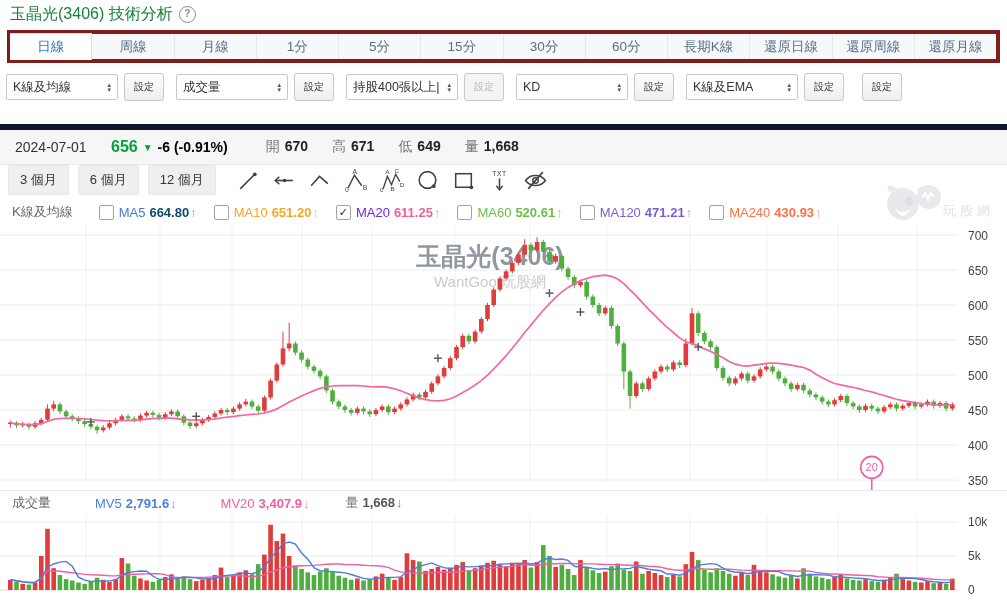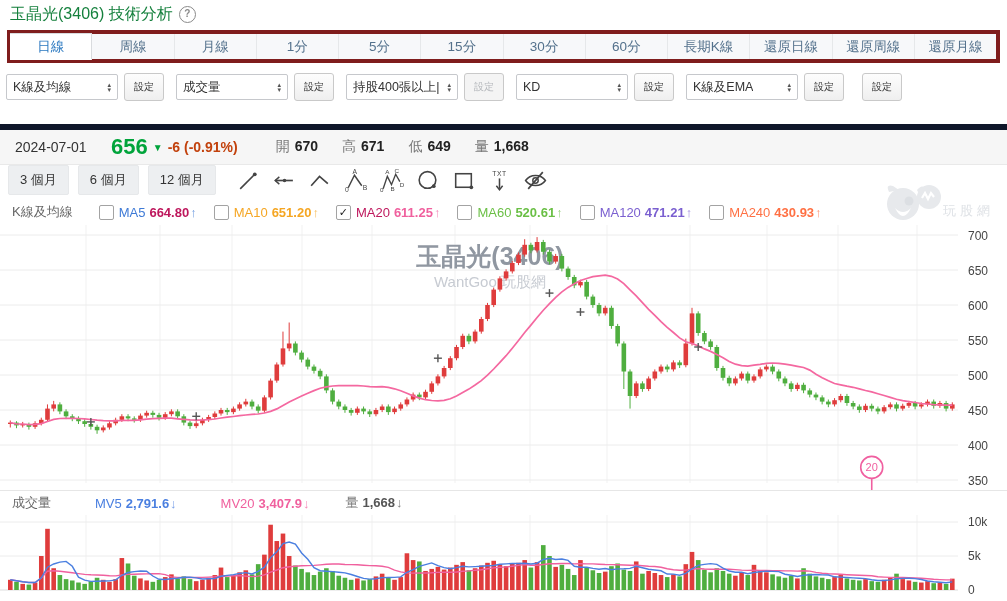--- a/index.html
+++ b/index.html
@@ -28,21 +28,21 @@
     display:flex;align-items:center;justify-content:space-between;padding:0 6px;font-size:12.5px;color:#333;cursor:pointer;overflow:hidden;}
   .sel .sel-txt{white-space:nowrap;overflow:hidden;}
   .updown{display:flex;flex-direction:column;line-height:5px;font-size:7px;color:#555;margin-left:4px;flex:none;}
   .btn-set{height:26px;margin-left:6px;padding:0 9px;font-size:10px;color:#333;background:linear-gradient(#fdfdfd,#efefef);
     border:1px solid #c9c9c9;border-radius:3px;display:flex;align-items:center;cursor:pointer;white-space:nowrap;}
   .btn-set.disabled{color:#b4b7bb;background:#f4f4f4;}
   
   .quote{position:absolute;top:124px;left:0;right:0;height:34px;background:#f6f6f6;
     border-top:6px solid #0f172a;border-bottom:1px solid #e9e9e9;display:flex;align-items:center;padding-left:15px;font-size:14px;}
   .q-date{width:96px;color:#333;}
-  .q-price{font-size:22px;font-weight:bold;margin-right:5px;}
+  .q-price{font-size:16px;font-weight:bold;margin-right:5px;}
   .q-dir{font-size:10px;margin-right:5px;}
   .q-chg{font-weight:bold;margin-right:14px;}
   .q-pair{margin-left:24px;white-space:nowrap;}
   .q-lbl{color:#777;margin-right:5px;}
   .q-val{color:#222;font-weight:bold;}
   
   .toolbar{position:absolute;top:163px;left:8px;height:34px;display:flex;align-items:center;}
   .rng{background:#edeff1;border:1px solid #e6e8ea;border-radius:2px;padding:5px 11px;font-size:13px;color:#333;margin-right:9px;cursor:pointer;white-space:nowrap;}
   .tool{width:27px;height:27px;margin-left:9px;cursor:pointer;display:flex;align-items:center;justify-content:center;}
   .tool svg{display:block;}
@@ -127,21 +127,21 @@
     </div>
     <div class="ctl-group">
       <div class="btn-set">設定</div>
     </div>
   </div>
 
 <div class="quote">
   <span class="q-date">2024-07-01</span>
   <span class="q-price" style="color: rgb(0, 164, 59);">656</span>
   <span class="q-dir" style="color: rgb(0, 164, 59);">▼</span>
-  <span class="q-chg" style="color: #c2410c;">-6 (-0.91%)</span>
+  <span class="q-chg" style="color: #000000;">-6 (-0.91%)</span>
   <span class="q-pair"><span class="q-lbl">開</span><span class="q-val">670</span></span>
   <span class="q-pair"><span class="q-lbl">高</span><span class="q-val">671</span></span>
   <span class="q-pair"><span class="q-lbl">低</span><span class="q-val">649</span></span>
   <span class="q-pair"><span class="q-lbl">量</span><span class="q-val">1,668</span></span>
 </div>
 
 <div class="toolbar">
     <div class="rng">3 個月</div>
     <div class="rng">6 個月</div>
     <div class="rng">12 個月</div>
@@ -207,32 +207,32 @@
         <line x1="5" y1="20" x2="19" y2="4" stroke="#444" stroke-width="1.6"></line>
       </svg>
     </div>
   </div>
 
 <div class="legend">
   <span class="lg-name">K線及均線</span>
 <span class="lg-item">
       <span class="cbx"></span>
       <span style="color: rgb(62, 122, 214);">MA5</span>
-      <span class="lg-val" style="color: #be185d;">664.80</span>
+      <span class="lg-val" style="color: #0c4a6e;">664.80</span>
       <span class="lg-arrow" style="color: rgb(62, 122, 214);">↑</span>
     </span>
     <span class="lg-item">
       <span class="cbx"></span>
       <span style="color: rgb(245, 166, 35);">MA10</span>
       <span class="lg-val" style="color: rgb(245, 166, 35);">651.20</span>
       <span class="lg-arrow" style="color: rgb(245, 166, 35);">↑</span>
     </span>
     <span class="lg-item">
       <span class="cbx">✓</span>
-      <span style="color: #be185d; text-align: right;">MA20</span>
+      <span style="color: #6d28d9; text-align: right;">MA20</span>
       <span class="lg-val" style="color: rgb(240, 96, 158);">611.25</span>
       <span class="lg-arrow" style="color: rgb(240, 96, 158);">↑</span>
     </span>
     <span class="lg-item">
       <span class="cbx"></span>
       <span style="color: rgb(106, 191, 69);">MA60</span>
       <span class="lg-val" style="color: rgb(106, 191, 69);">520.61</span>
       <span class="lg-arrow" style="color: rgb(106, 191, 69);">↑</span>
     </span>
     <span class="lg-item">

